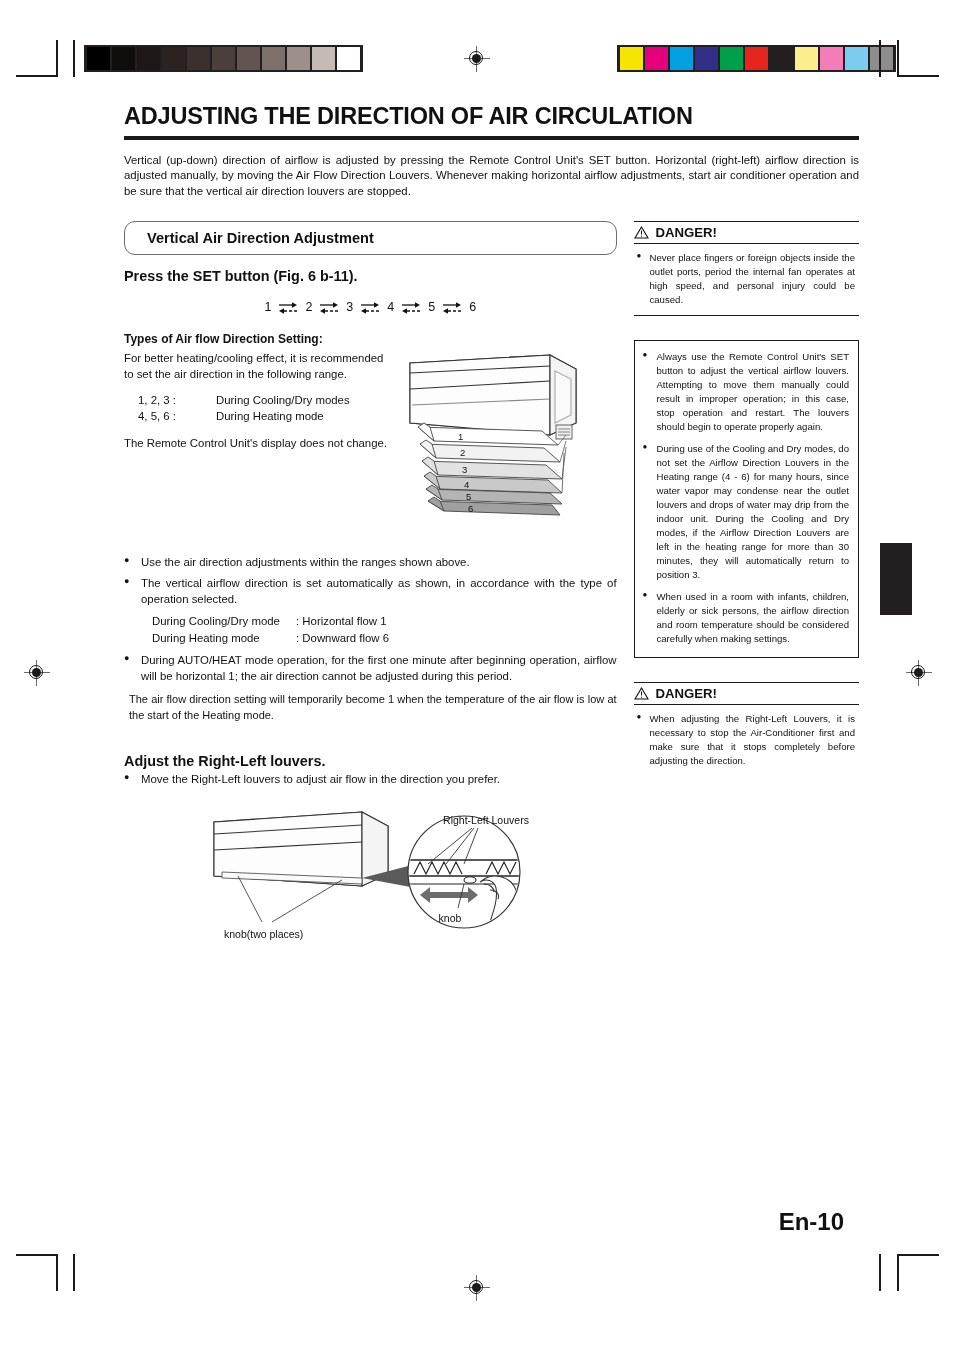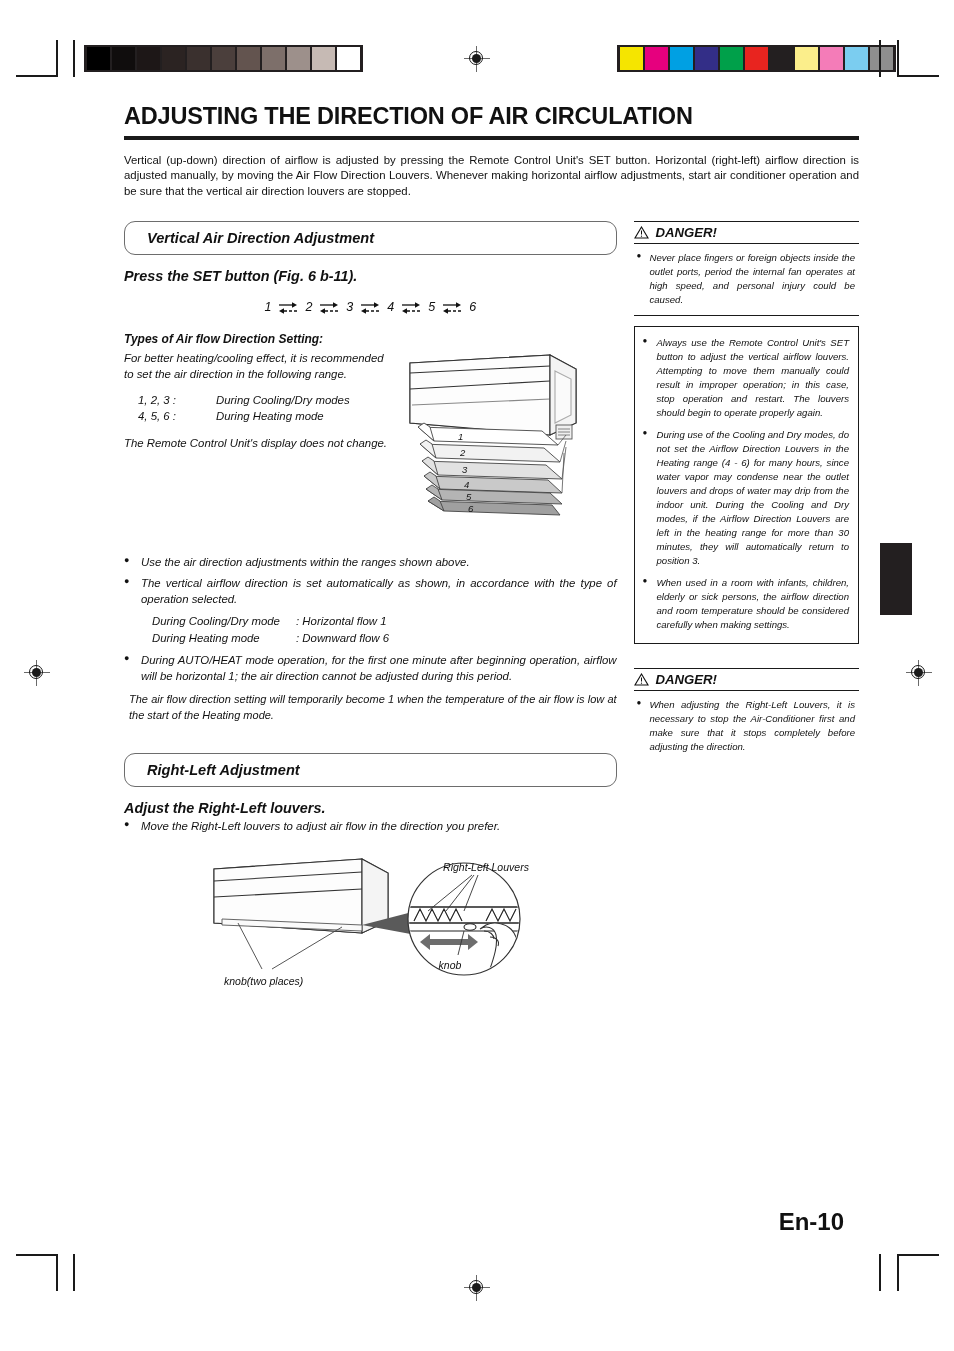--- a/index.html
+++ b/index.html
@@ -67,21 +67,21 @@
 
   .intro {
     font-size: 11.4px;
     line-height: 1.36;
     text-align: justify;
     margin-bottom: 22px;
   }
   .intro p { margin: 0; }
 
   
-  .cols { display: flex; gap: 4px; font-style: italic; }
+  .cols { display: flex; gap: 4px; }
   .col-left { width: 498px; }
   .col-gap { width: 10px; }
   .col-right { width: 227px; }
 
   
   .banner {
     border: 1.2px solid #6d6d6d;
     border-radius: 11px;
     padding: 8px 0 8px 22px;
     font-size: 14.6px;
@@ -206,21 +206,21 @@
   ul.rbul > li::before {
     content: "\25CF";
     position: absolute;
     left: 0; top: -1px;
     font-size: 8px;
   }
 
   .caution-box {
     border: 1.3px solid #1a1a1a;
     padding: 9px 9px 11px 7px;
-    margin-top: 10px;
+    margin-top: 24px;
   }
   .caution-box ul.rbul > li { padding-left: 14px; }
 
   .spacer-22 { height: 22px; }
 
   
   .fig-vertical { width: 200px; margin-left: 4px; }
   .fig-rl { margin: 16px 0 0 78px; }
 
   .page-num {
@@ -476,21 +476,20 @@
       </div>
 
       <ul class="bul">
         <li>During AUTO/HEAT mode operation, for the first one minute after beginning operation, airflow will be horizontal 1; the air direction cannot be adjusted during this period.</li>
       </ul>
 
       <div class="indent-para">The air flow direction setting will temporarily become 1 when the temperature of the air flow is low at the start of the Heating mode.</div>
 
       <div style="height:30px"></div>
 
-      <div class="banner">Right-Left Adjustment</div>
 
       <h2 class="sub">Adjust the Right-Left louvers.</h2>
 
       <ul class="bul">
         <li>Move the Right-Left louvers to adjust air flow in the direction you prefer.</li>
       </ul>
 
       <div class="fig-rl">
         <svg width="340" height="140" viewBox="0 0 340 140">
 

